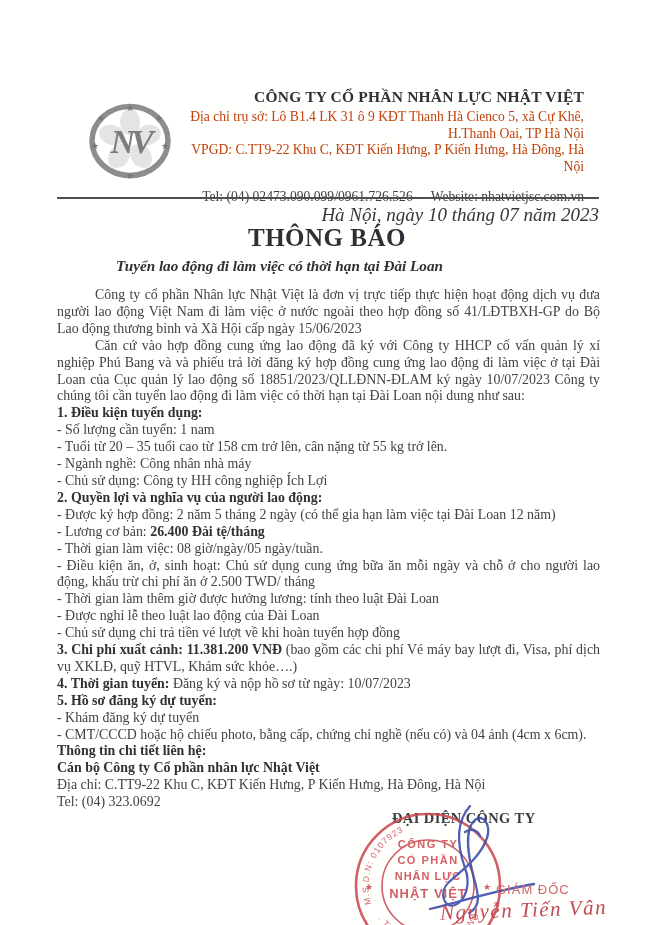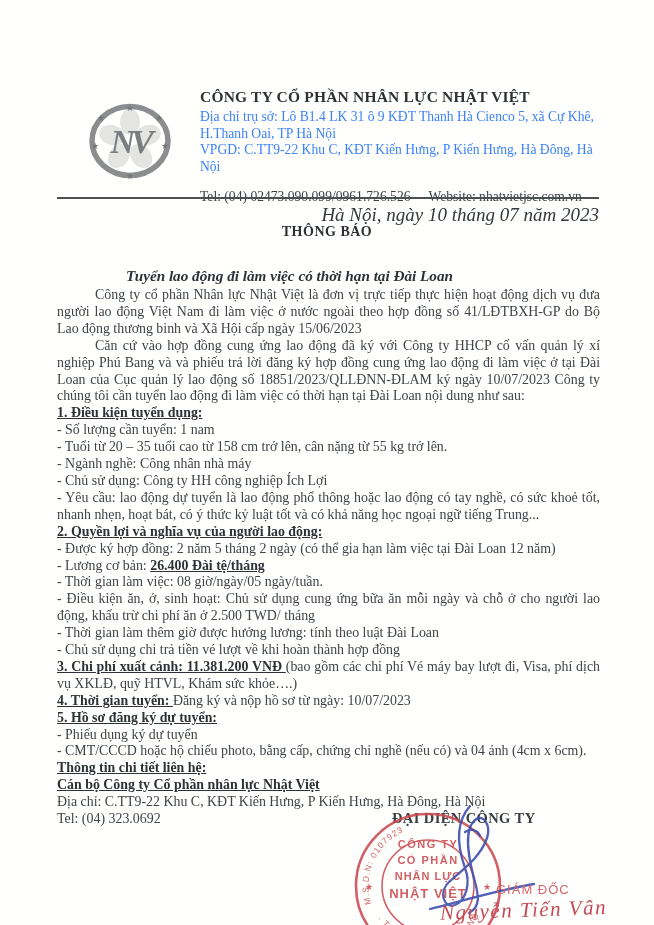--- a/index.html
+++ b/index.html
@@ -5,38 +5,38 @@
   html,body{margin:0;padding:0;}
   body{
     width:654px;height:925px;position:relative;overflow:hidden;
     background:#fffffe;
     font-family:"Liberation Serif","DejaVu Serif",serif;
     color:#3f4347;
   }
   .page{position:absolute;inset:0;}
   
   .logo{position:absolute;left:88px;top:102px;width:84px;height:78px;}
-  .head-text{position:absolute;left:200px;top:88px;width:400px;text-align:left;}
+  .head-text{position:absolute;left:184px;top:88px;width:400px;text-align:right;}
   .company-name{font-weight:bold;font-size:15.5px;color:#2e3236;letter-spacing:.2px;margin-bottom:3px;}
-  .addr{font-size:13.6px;line-height:16.6px;color:#3b82f6;}
+  .addr{font-size:13.6px;line-height:16.6px;color:#c2410c;}
   .telline{margin-top:14px;font-size:13.6px;color:#3c4044;}
   .telline .gap{display:inline-block;width:18px;}
   .rule{position:absolute;left:57px;top:197px;width:542px;height:2px;background:#4d5053;}
   .date{position:absolute;left:57px;top:204px;width:542px;text-align:right;font-style:italic;font-size:19px;color:#34383c;}
   
   .title{position:absolute;left:0;top:224px;width:654px;text-align:center;margin:0;
-    font-size:14px;font-weight:bold;color:#2d3135;letter-spacing:.5px;}
-  .subtitle{position:absolute;left:0;top:253px;width:551px;text-align:center;margin:14px;
+    font-size:25px;font-weight:bold;color:#2d3135;letter-spacing:.5px;}
+  .subtitle{position:absolute;left:0;top:253px;width:551px;text-align:center;margin:4px;
     font-size:15.2px;font-weight:bold;font-style:italic;color:#2d3135;}
   
   .doc-body{position:absolute;left:57px;top:287px;width:543px;font-size:13.9px;line-height:16.9px;text-align:justify;}
   .doc-body .line{min-height:16.9px;}
   .doc-body .para-indent{text-indent:38px;}
   .doc-body .b, .doc-body .heading > span{font-weight:bold;color:#2e3236;}
-  .doc-body .b{font-weight:bold;color:#2e3236;text-decoration:underline;}
+  .doc-body .b{font-weight:bold;color:#2e3236;}
   
   .rep-label{position:absolute;left:392px;top:810px;font-weight:bold;font-size:14.5px;color:#3a3e42;letter-spacing:.4px;}
   .stamp{position:absolute;left:349px;top:806px;width:158px;height:160px;opacity:.88;}
   .signature{position:absolute;left:408px;top:796px;width:135px;height:130px;}
   .director-label{position:absolute;left:496px;top:882px;font-family:"Liberation Sans",sans-serif;
     font-size:13px;color:#d4666b;letter-spacing:1px;}
   .signer-name{position:absolute;left:440px;top:897px;width:214px;font-style:italic;
     font-size:21px;color:#c44a55;letter-spacing:1.5px;transform:rotate(-2deg);white-space:nowrap;}
 </style>
 </head>
@@ -88,32 +88,32 @@
   <h2 class="subtitle">Tuyển lao động đi làm việc có thời hạn tại Đài Loan</h2>
 
   <main class="doc-body">
       <div class="line para-indent"><span>Công ty cổ phần Nhân lực Nhật Việt là đơn vị trực tiếp thực hiện hoạt động dịch vụ đưa người lao động Việt Nam đi làm việc ở nước ngoài theo hợp đồng số 41/LĐTBXH-GP do Bộ Lao động thương binh và Xã Hội cấp ngày 15/06/2023</span></div>
       <div class="line para-indent"><span>Căn cứ vào hợp đồng cung ứng lao động đã ký với Công ty HHCP cố vấn quản lý xí nghiệp Phú Bang và và phiếu trả lời đăng ký hợp đồng cung ứng lao động đi làm việc ở tại Đài Loan của Cục quản lý lao động số 18851/2023/QLLĐNN-ĐLAM ký ngày 10/07/2023 Công ty chúng tôi cần tuyển lao động đi làm việc có thời hạn tại Đài Loan nội dung như sau:</span></div>
       <div class="line heading"><span class="b">1. Điều kiện tuyển dụng:</span></div>
       <div class="line item"><span>- Số lượng cần tuyển: 1 nam</span></div>
       <div class="line item"><span>- Tuổi từ 20 – 35 tuổi cao từ 158 cm trở lên, cân nặng từ 55 kg trở lên.</span></div>
       <div class="line item"><span>- Ngành nghề: Công nhân nhà máy</span></div>
       <div class="line item"><span>- Chủ sử dụng: Công ty HH công nghiệp Ích Lợi</span></div>
-      <div class="line item"><span>- Yêu cầu: lao động dự tuyển là lao động phổ thông hoặc lao động có tay nghề, có sức khoẻ tốt, nhanh nhẹn, hoạt bát, có ý thức kỷ luật tốt và có khả năng học ngoại ngữ tiếng Trung...</span></div>
       <div class="line heading"><span class="b">2.  Quyền lợi và nghĩa vụ của người lao động:</span></div>
       <div class="line item"><span>- Được ký hợp đồng:  2 năm 5 tháng 2 ngày   (có thể gia hạn làm việc tại Đài Loan 12 năm)</span></div>
       <div class="line item"><span>- Lương cơ bản: </span><span class="b">26.400  Đài tệ/tháng</span></div>
       <div class="line item"><span>- Thời gian làm việc: 08 giờ/ngày/05 ngày/tuần.</span></div>
       <div class="line item"><span>- Điều kiện ăn, ở, sinh hoạt: Chủ sử dụng cung ứng bữa ăn mỗi ngày và chỗ ở cho người lao động, khấu trừ chi phí ăn ở 2.500 TWD/ tháng</span></div>
       <div class="line item"><span>- Thời gian làm thêm giờ được hưởng lương: tính theo luật Đài Loan</span></div>
-      <div class="line item"><span>- Chủ sử dụng chi trả tiền vé lượt về khi hoàn thành hợp đồng</span></div>
+      <div class="line item"><span>- Được nghỉ lễ theo luật lao động của Đài Loan</span></div>
+      <div class="line item"><span>- Chủ sử dụng chi trả tiền vé lượt về khi hoàn tuyển hợp đồng</span></div>
       <div class="line item"><span class="b">3. Chi phí xuất cảnh: 11.381.200 VNĐ </span><span>(bao gồm các chi phí  Vé máy bay lượt đi, Visa, phí dịch vụ XKLĐ, quỹ HTVL, Khám sức khỏe….)</span></div>
       <div class="line item"><span class="b">4.  Thời gian tuyển: </span><span>Đăng ký và nộp hồ sơ từ ngày: 10/07/2023</span></div>
       <div class="line heading"><span class="b">5.  Hồ sơ đăng ký dự tuyển:</span></div>
-      <div class="line item"><span>- Phiếu dụng ký dự tuyển</span></div>
+      <div class="line item"><span>- Khám đăng ký dự tuyển</span></div>
       <div class="line item"><span>- CMT/CCCD hoặc hộ chiếu photo, bằng cấp, chứng chỉ nghề (nếu có) và 04 ảnh (4cm x 6cm).</span></div>
       <div class="line heading"><span class="b"> Thông tin chi tiết liên hệ:</span></div>
       <div class="line heading"><span class="b">Cán bộ Công ty Cổ phần nhân lực Nhật Việt</span></div>
       <div class="line item"><span>Địa chỉ: C.TT9-22 Khu C, KĐT Kiến Hưng, P Kiến Hưng, Hà Đông, Hà Nội</span></div>
       <div class="line item"><span>Tel: (04) 323.0692</span></div>
     </main>
 
   <div class="rep-label">ĐẠI DIỆN CÔNG TY</div>
 
   <svg class="stamp" viewBox="-79 -80 158 160">

